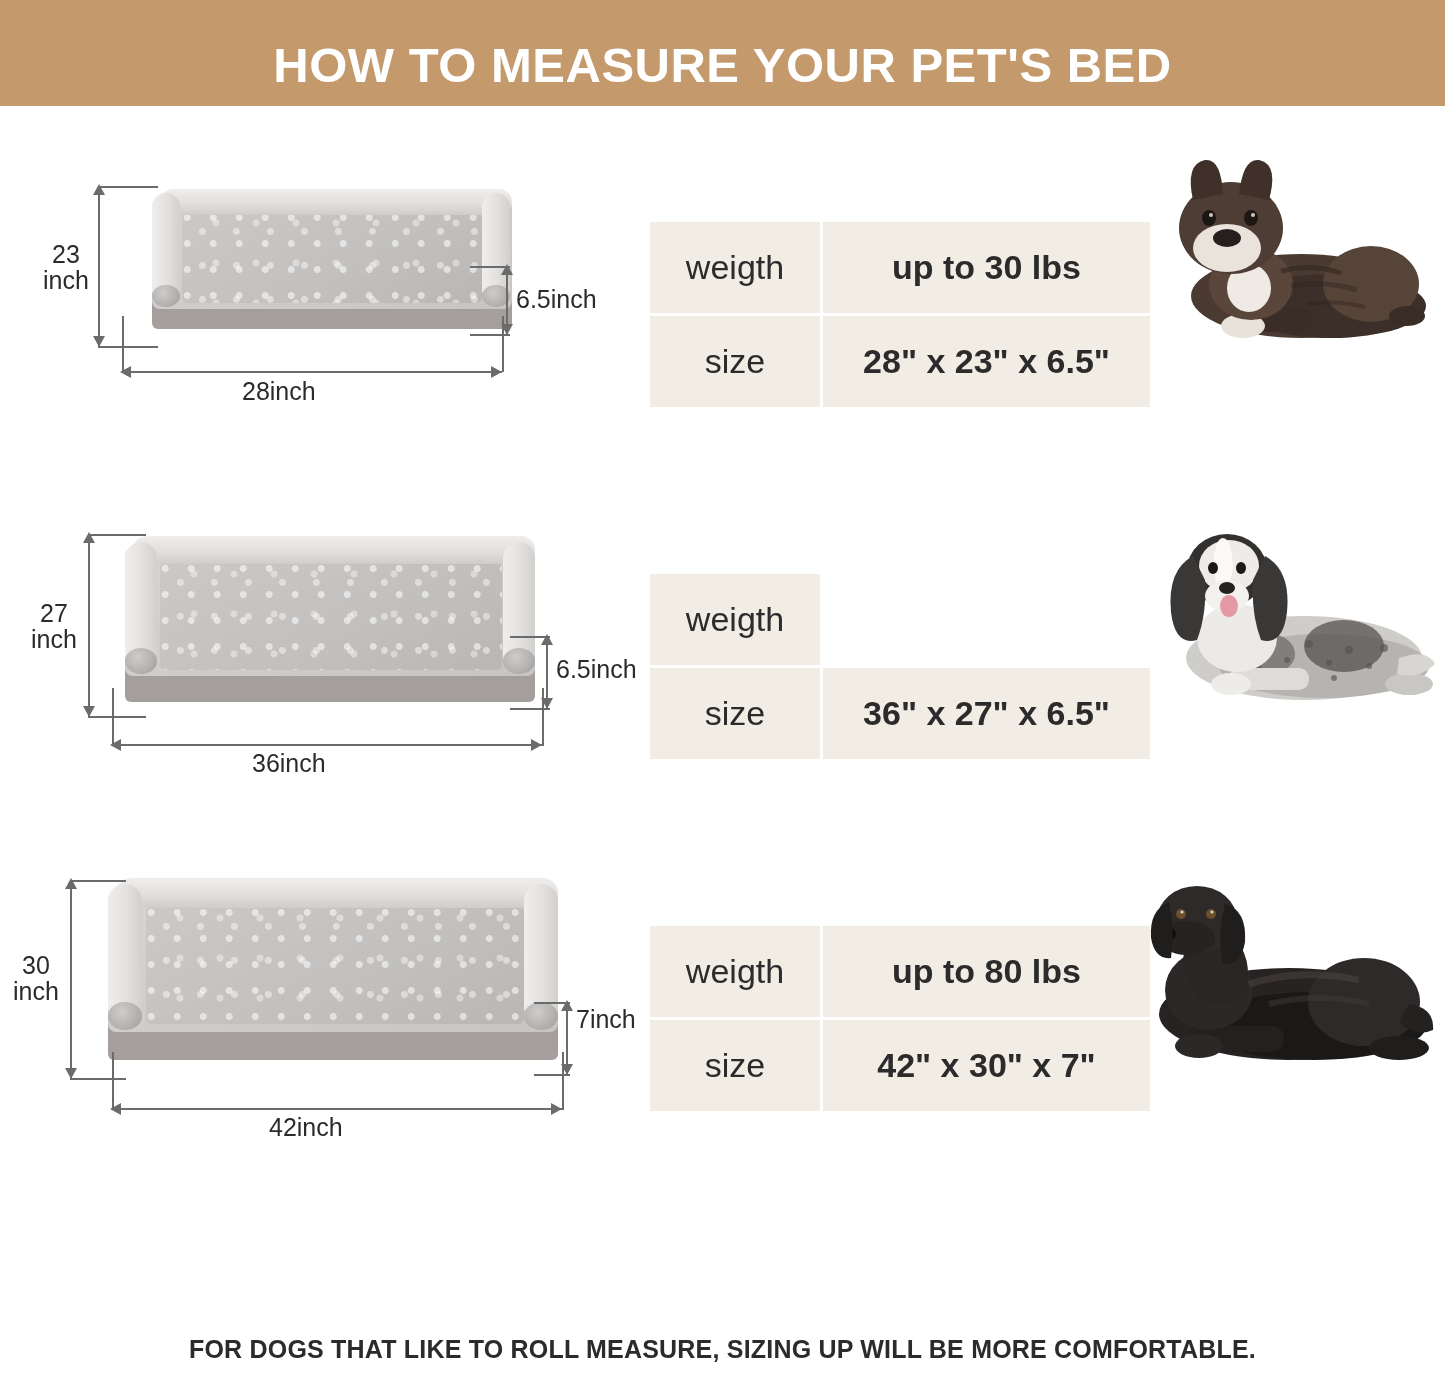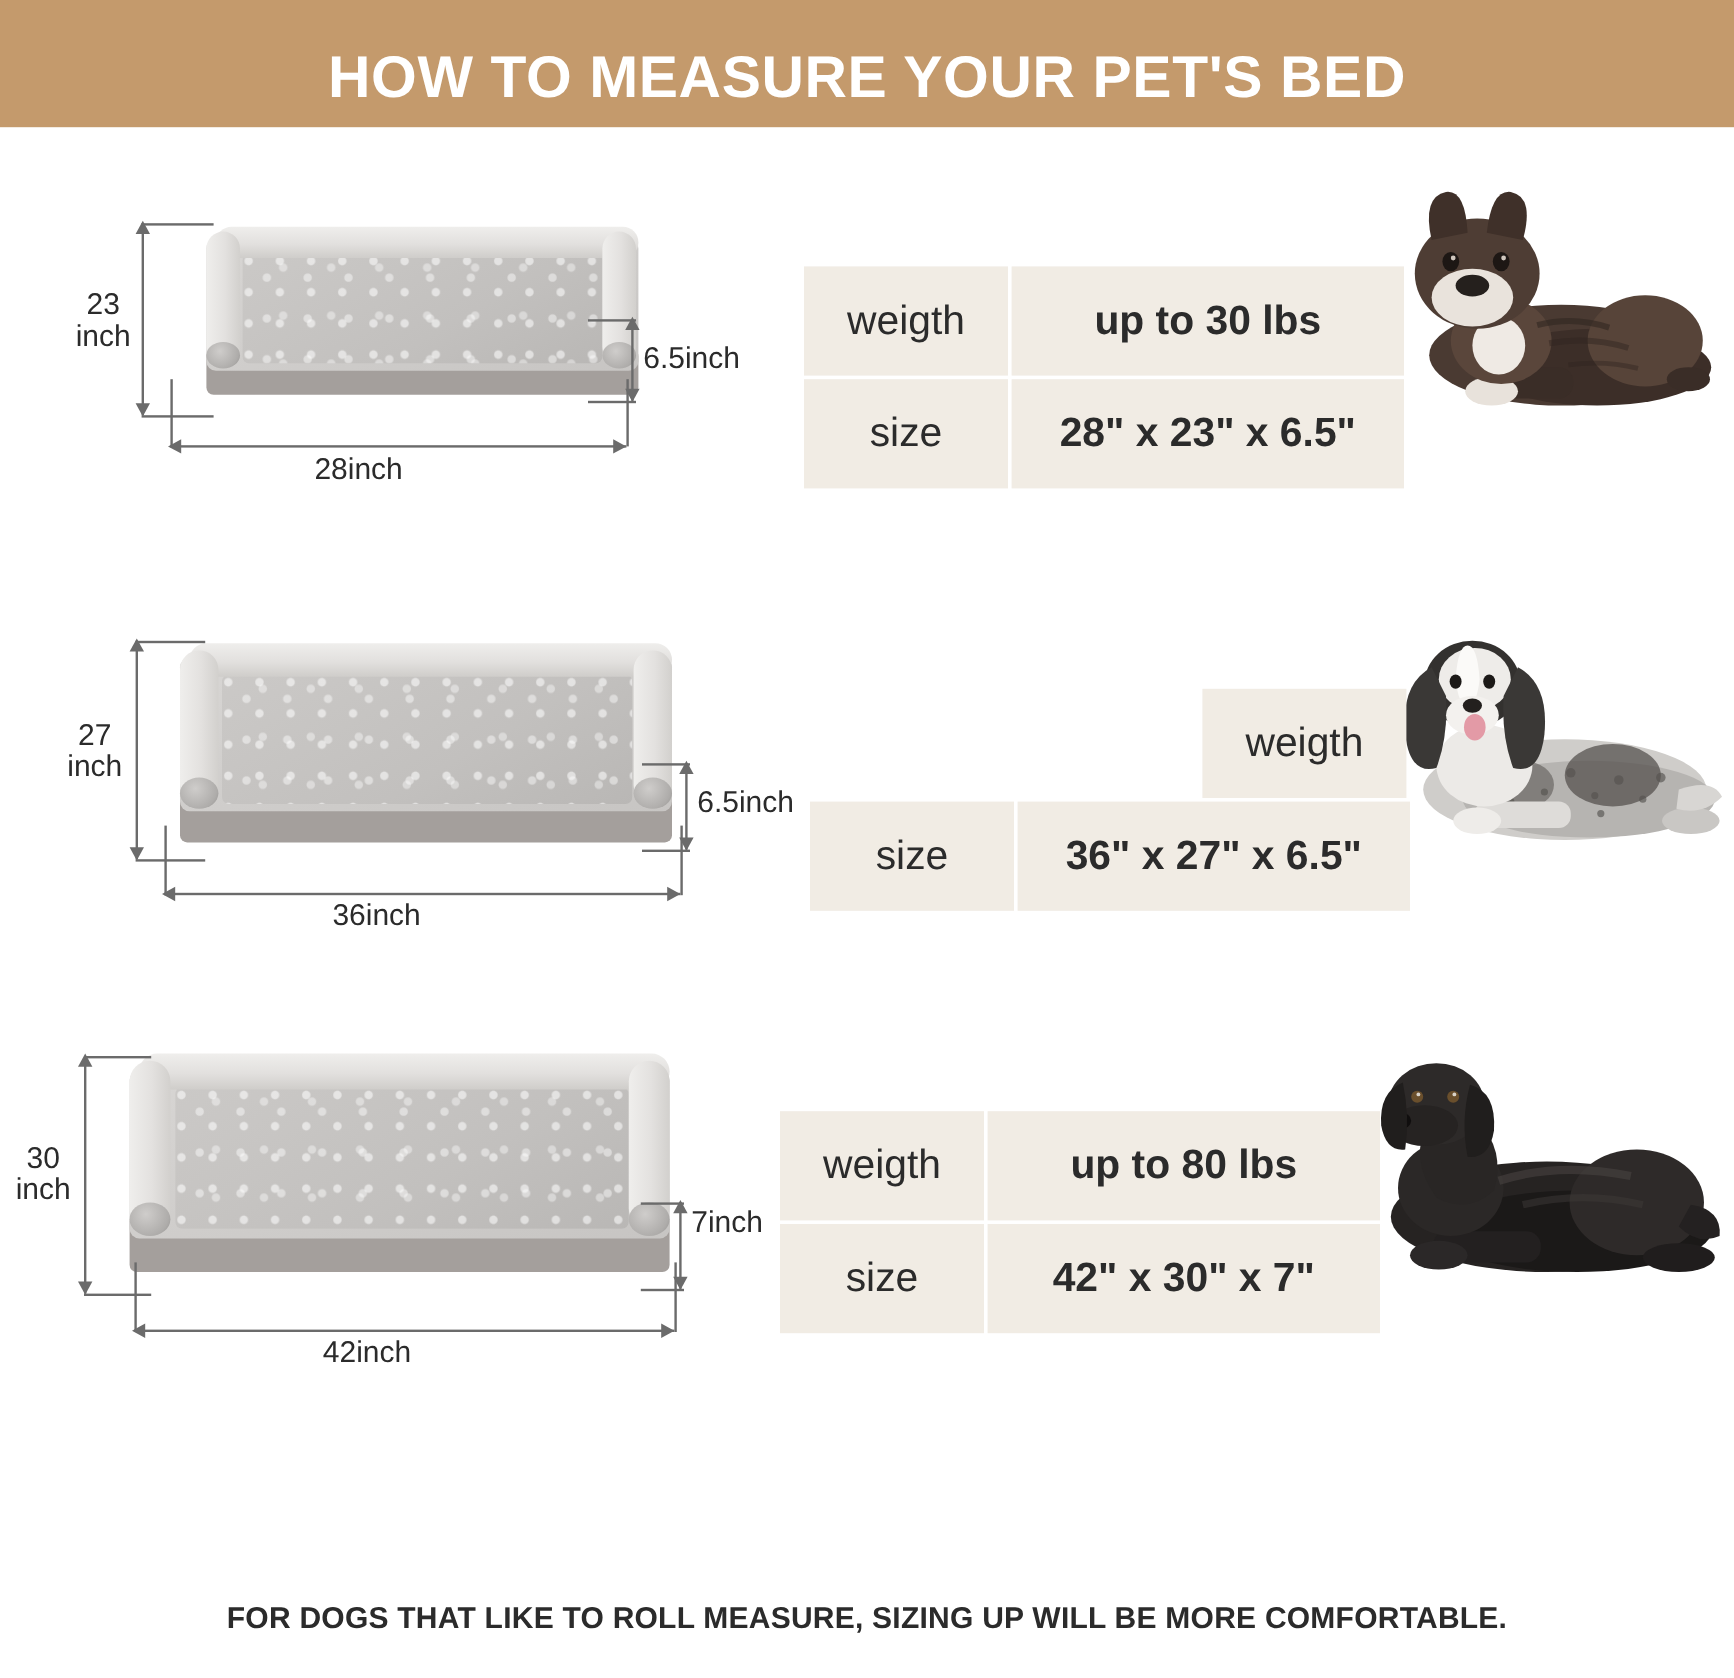--- a/index.html
+++ b/index.html
@@ -37,22 +37,22 @@
   
   .rows {
     position: relative;
   }
   .row {
     position: relative;
     height: 340px;
     display: flex;
     align-items: center;
   }
-  .row-1 { margin-top: 40px; padding-left: 20px; }
-  .row-2 { margin-top: 12px; padding-left: 25px; }
+  .row-1 { margin-top: 40px; }
+  .row-2 { margin-top: 12px; }
   .row-3 { margin-top: 12px; }
 
   
   .diagram {
     position: relative;
     width: 640px;
     height: 320px;
     flex: 0 0 640px;
   }
 
@@ -147,21 +147,20 @@
     position: relative;
     width: 500px;
     flex: 0 0 500px;
     margin-left: 10px;
     border-collapse: collapse;
     z-index: 3;
   }
   .spec-row {
     display: flex;
     margin-bottom: 3px;
-    justify-content: flex-end;
   }
   .spec-key, .spec-val {
     background: #f1ece4;
     display: flex;
     align-items: center;
     justify-content: center;
     height: 91px;
     font-size: 34px;
     color: #2b2b2b;
     font-family: "Liberation Sans", sans-serif;

